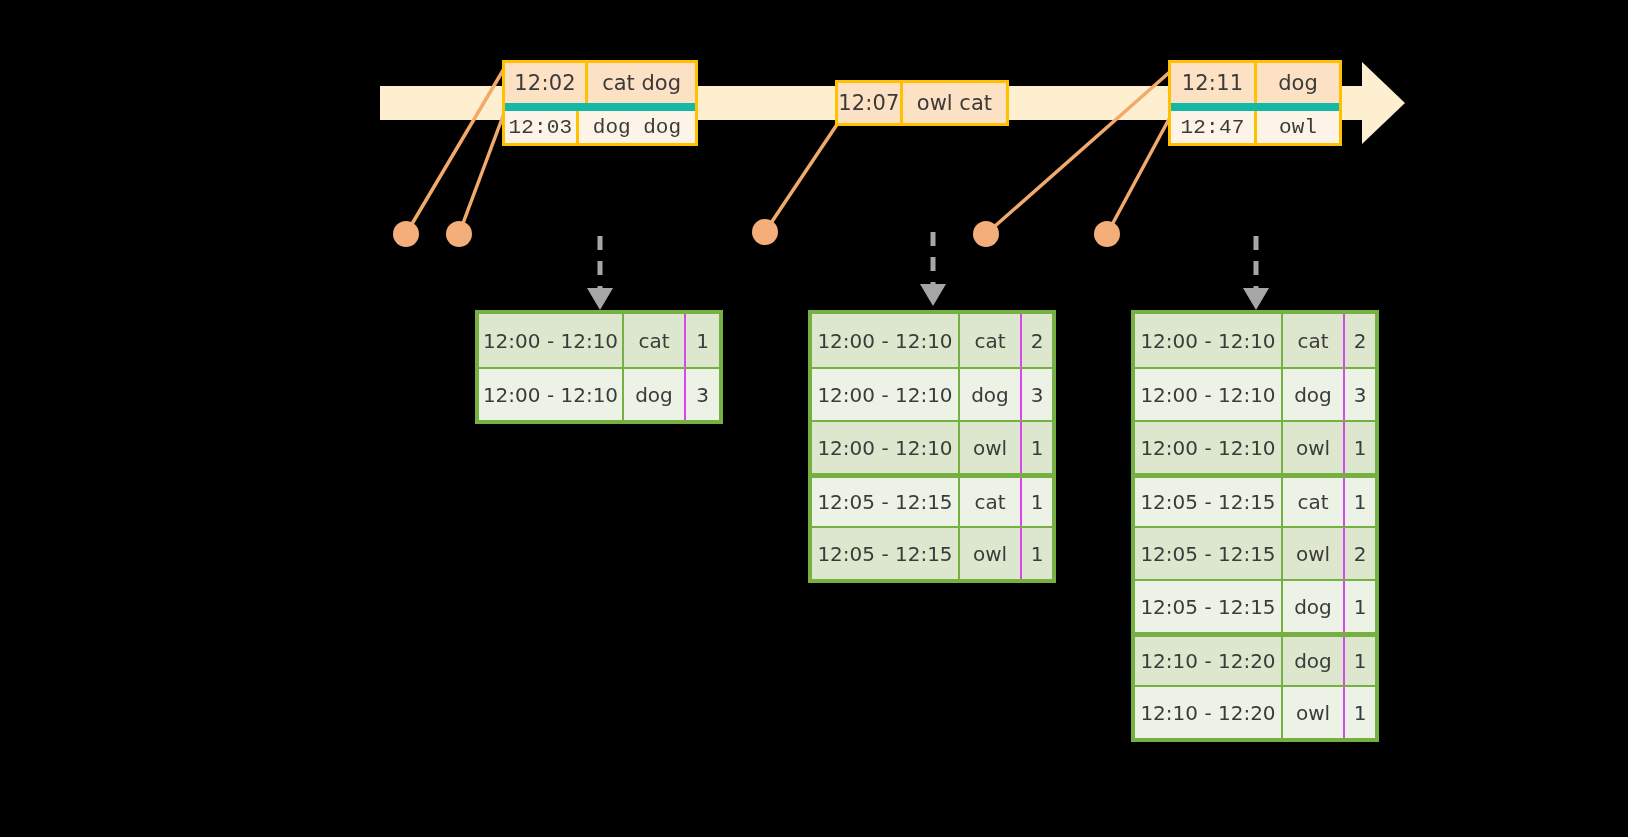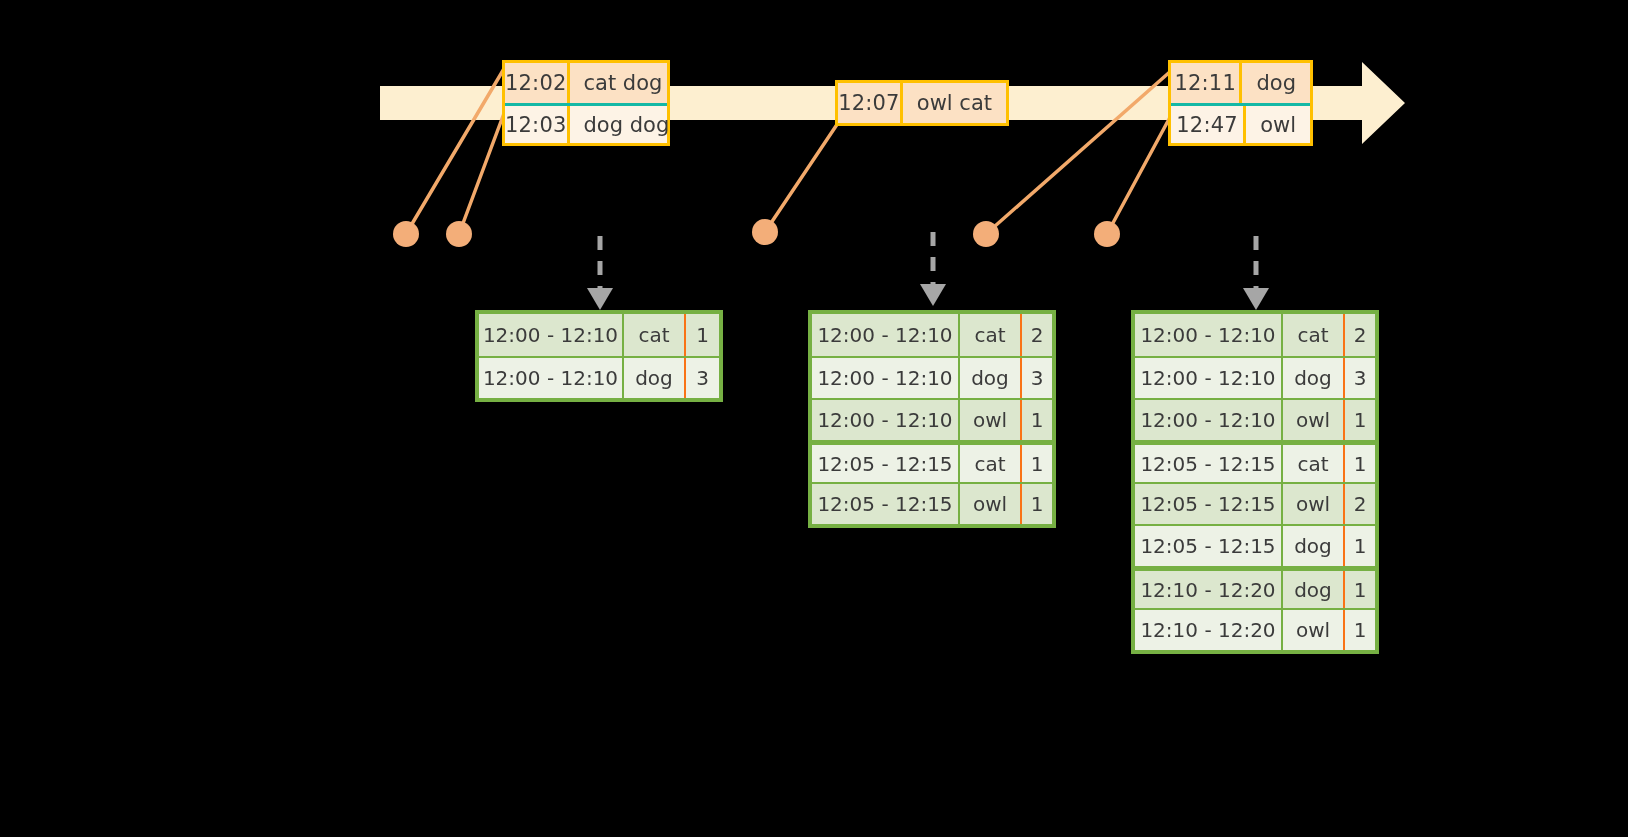--- a/index.html
+++ b/index.html
@@ -37,21 +37,22 @@
     flex-direction: column;
     z-index: 5;
   }
   .event-row {
     display: flex;
     flex-direction: row;
     height: 40px;
     box-sizing: border-box;
   }
   .event-row + .event-row {
-    border-top: 3px solid #14b8a6;
+    border-top: 8px solid #14b8a6;
+    font-family: Liberation Mono, monospace;
   }
   .event-row.shade-a { background: #FCE1C4; }
   .event-row.shade-b { background: #FDF3E6; }
   .ev-time {
     width: 86px;
     box-sizing: border-box;
     border-right: 3px solid #FFC000;
     display: flex;
     align-items: center;
     justify-content: center;
@@ -75,40 +76,40 @@
     position: absolute;
     border: 4px solid #76B043;
     box-sizing: border-box;
     display: flex;
     flex-direction: column;
     z-index: 4;
   }
   .res-row {
     display: flex;
     flex-direction: row;
-    height: 42px;
+    height: 53px;
     box-sizing: border-box;
   }
   .res-row.shade-a { background: #DCE7CE; }
   .res-row.shade-b { background: #EDF2E6; }
   .res-row + .res-row { border-top: 2px solid #76B043; }
   .res-row.group-break { border-top: 5px solid #76B043; }
   .res-win {
     box-sizing: border-box;
     border-right: 2px solid #76B043;
     display: flex;
     align-items: center;
     justify-content: center;
     font-size: 20px;
     color: #3B3B3B;
     white-space: nowrap;
   }
   .res-key {
     box-sizing: border-box;
-    border-right: 2px solid #f97316;
+    border-right: 2px solid #d946ef;
     display: flex;
     align-items: center;
     justify-content: center;
     font-size: 20px;
     color: #3B3B3B;
   }
   .res-val {
     flex: 1;
     display: flex;
     align-items: center;
@@ -158,37 +159,37 @@
       <line x1="1256" y1="236" x2="1256" y2="292" stroke-dasharray="14 11"></line>
     </g>
     <g fill="#A6A6A6">
       <polygon points="587,288 613,288 600,310"></polygon>
       <polygon points="920,284 946,284 933,306"></polygon>
       <polygon points="1243,288 1269,288 1256,310"></polygon>
     </g>
   </svg>
 
   <div id="event-boxes">
-      <div class="event-box" style="left: 502px; top: 60px; width: 168px;">
+      <div class="event-box" style="left: 502px; top: 60px; width: 196px;">
         <div class="event-row shade-a">
           <div class="ev-time">12:02</div>
           <div class="ev-words">cat dog</div>
         </div>
         <div class="event-row shade-b">
           <div class="ev-time">12:03</div>
           <div class="ev-words">dog dog</div>
         </div>
       </div>
       <div class="event-box" style="left: 835px; top: 80px; width: 174px;">
         <div class="event-row shade-a">
           <div class="ev-time">12:07</div>
           <div class="ev-words">owl cat</div>
         </div>
       </div>
-      <div class="event-box" style="left: 1168px; top: 60px; width: 145px;">
+      <div class="event-box" style="left: 1168px; top: 60px; width: 174px;">
         <div class="event-row shade-a">
           <div class="ev-time">12:11</div>
           <div class="ev-words">dog</div>
         </div>
         <div class="event-row shade-b">
           <div class="ev-time">12:47</div>
           <div class="ev-words">owl</div>
         </div>
       </div>
     </div>

